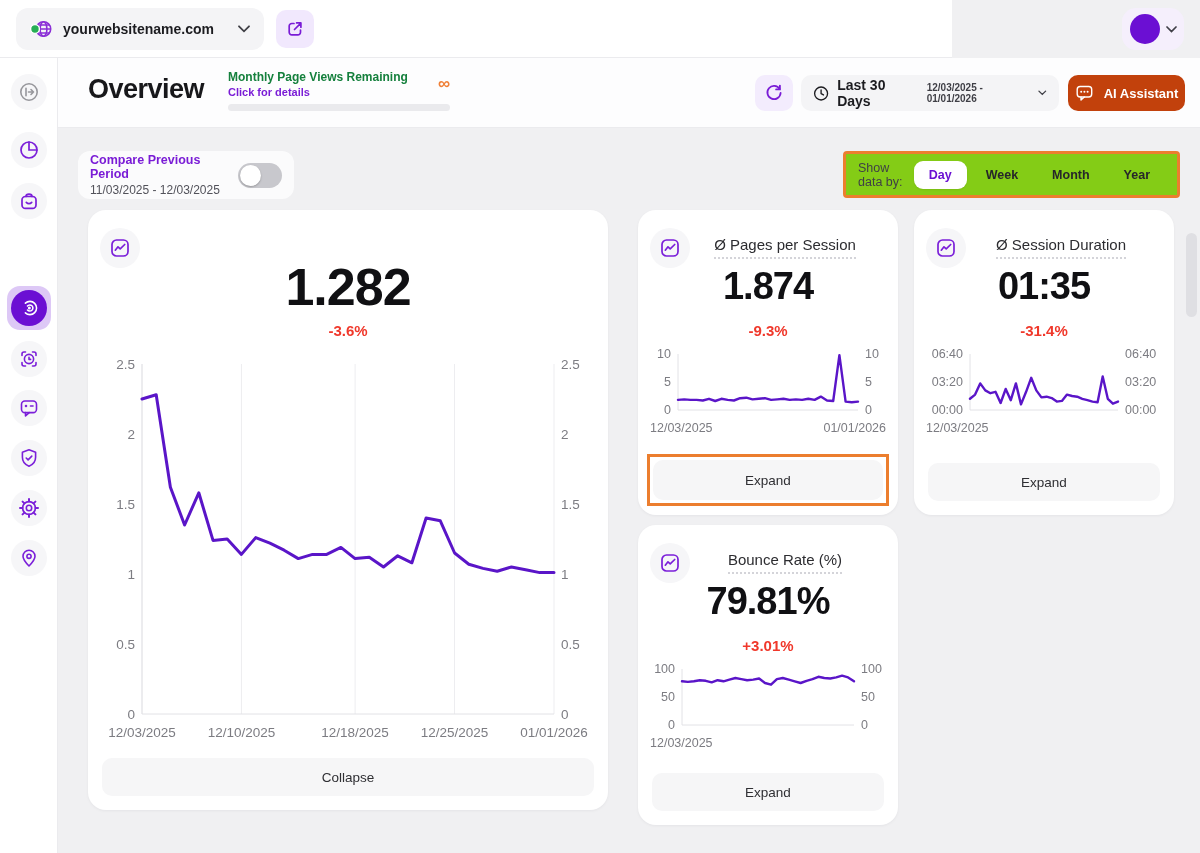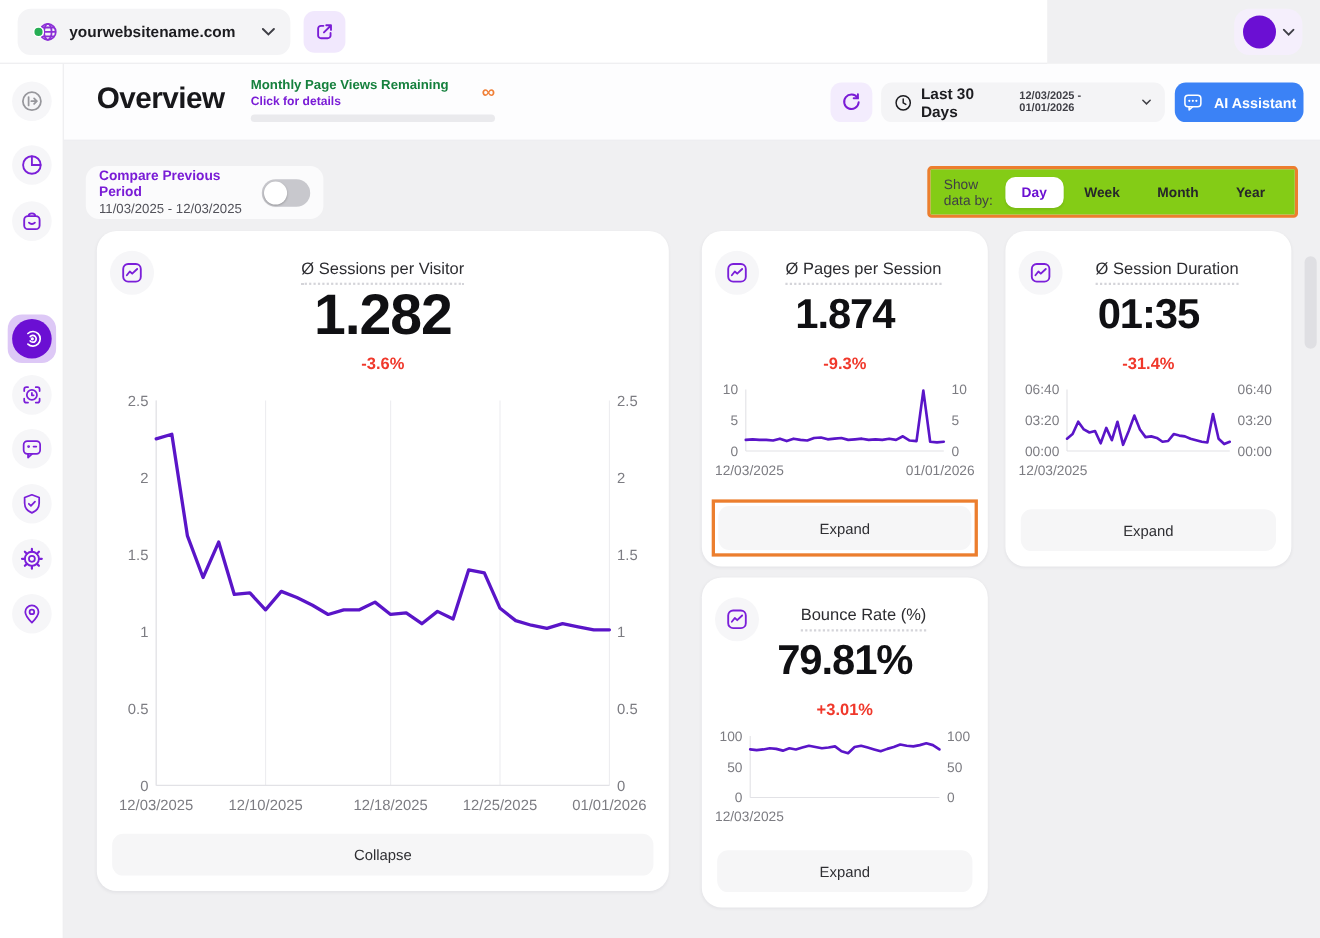--- a/index.html
+++ b/index.html
@@ -26,21 +26,21 @@
   .page-title { position:absolute; left:30px; top:16px; font-size:27px; font-weight:800; color:#18181b; letter-spacing:-0.5px; }
   .quota { position:absolute; left:170px; top:12px; width:226px; }
   .quota-title { font-size:12px; font-weight:700; color:#15803d; }
   .quota-link { font-size:11px; font-weight:600; color:#7a1cd6; margin-top:2px; cursor:pointer; }
   .quota-bar { margin-top:6px; width:222px; height:7px; border-radius:4px; background:#eaeaed; }
   .quota-limit { position:absolute; left:380px; top:16px; font-size:17px; font-weight:800; color:#f08038; }
   .refresh-btn { position:absolute; left:697px; top:17px; width:38px; height:36px; border-radius:10px; background:#f3ecfd; display:flex; align-items:center; justify-content:center; cursor:pointer; }
   .date-pill { position:absolute; left:743px; top:17px; width:258px; height:36px; border-radius:10px; background:#f4f4f6; display:flex; align-items:center; padding:0 12px; gap:8px; cursor:pointer; }
   .date-preset { font-size:14px; font-weight:700; color:#1c1c20; }
   .date-range { font-size:10px; font-weight:700; color:#3f3f46; }
-  .ai-btn { position:absolute; left:1010px; top:17px; width:117px; height:36px; border-radius:10px; background:#3b82f6; display:flex; align-items:center; justify-content:center; gap:10px; cursor:pointer; }
+  .ai-btn { position:absolute; left:1010px; top:17px; width:117px; height:36px; border-radius:10px; background:#c2410c; display:flex; align-items:center; justify-content:center; gap:10px; cursor:pointer; }
   .ai-btn span { color:#fff; font-size:13px; font-weight:700; }
 
   
   .compare-pill { position:absolute; left:78px; top:151px; width:216px; height:48px; background:#fbfbfc; border-radius:12px; display:flex; align-items:center; padding:0 12px; gap:10px; }
   .compare-label { font-size:12.5px; font-weight:700; color:#7a1cd6; }
   .compare-range { font-size:12px; font-weight:500; color:#52525a; margin-top:2px; }
   .toggle { width:44px; height:25px; border-radius:13px; background:#c8c8cd; position:relative; cursor:pointer; flex:none; }
   .toggle .knob { position:absolute; left:2px; top:2px; width:21px; height:21px; border-radius:50%; background:#fff; box-shadow:0 1px 2px rgba(0,0,0,.25); }
 
   .sdb-annotation { position:absolute; left:843px; top:151px; width:337px; height:47px; border:3px solid #ec7e2e; border-radius:4px; z-index:6; }
@@ -255,21 +255,20 @@
 
   <div class="card card-1">
     <div class="mini-icon">
       <svg class="icon" width="22" height="22" viewBox="0 0 22 22">
           <g stroke="#7b1fd9" stroke-width="1.7" fill="none" stroke-linecap="round" stroke-linejoin="round">
             <rect x="3" y="3" width="16" height="16" rx="4.5"></rect>
             <path d="M6.3 13.2 L9 9.8 L11.2 11.8 L15.7 7.5"></path>
           </g>
         </svg>
     </div>
-    <div class="card-title-row"><span class="card-title">Ø Sessions per Visitor</span></div>
     <div class="card-value">1.282</div>
     <div class="card-delta">-3.6%</div>
     <div class="chart-box"><svg width="500" height="396" style="overflow:visible">
           <line x1="44" y1="16" x2="44" y2="366" stroke="#ededf0" stroke-width="1"></line>
           <line x1="143.44827586206895" y1="16" x2="143.44827586206895" y2="366" stroke="#ededf0" stroke-width="1"></line>
           <line x1="257.1034482758621" y1="16" x2="257.1034482758621" y2="366" stroke="#ededf0" stroke-width="1"></line>
           <line x1="356.55172413793105" y1="16" x2="356.55172413793105" y2="366" stroke="#ededf0" stroke-width="1"></line>
           <line x1="456" y1="16" x2="456" y2="366" stroke="#ededf0" stroke-width="1"></line>
           <line x1="44" y1="16" x2="44" y2="366" stroke="#e2e2e6" stroke-width="1"></line>
           <line x1="44" y1="366" x2="456" y2="366" stroke="#e2e2e6" stroke-width="1"></line>

